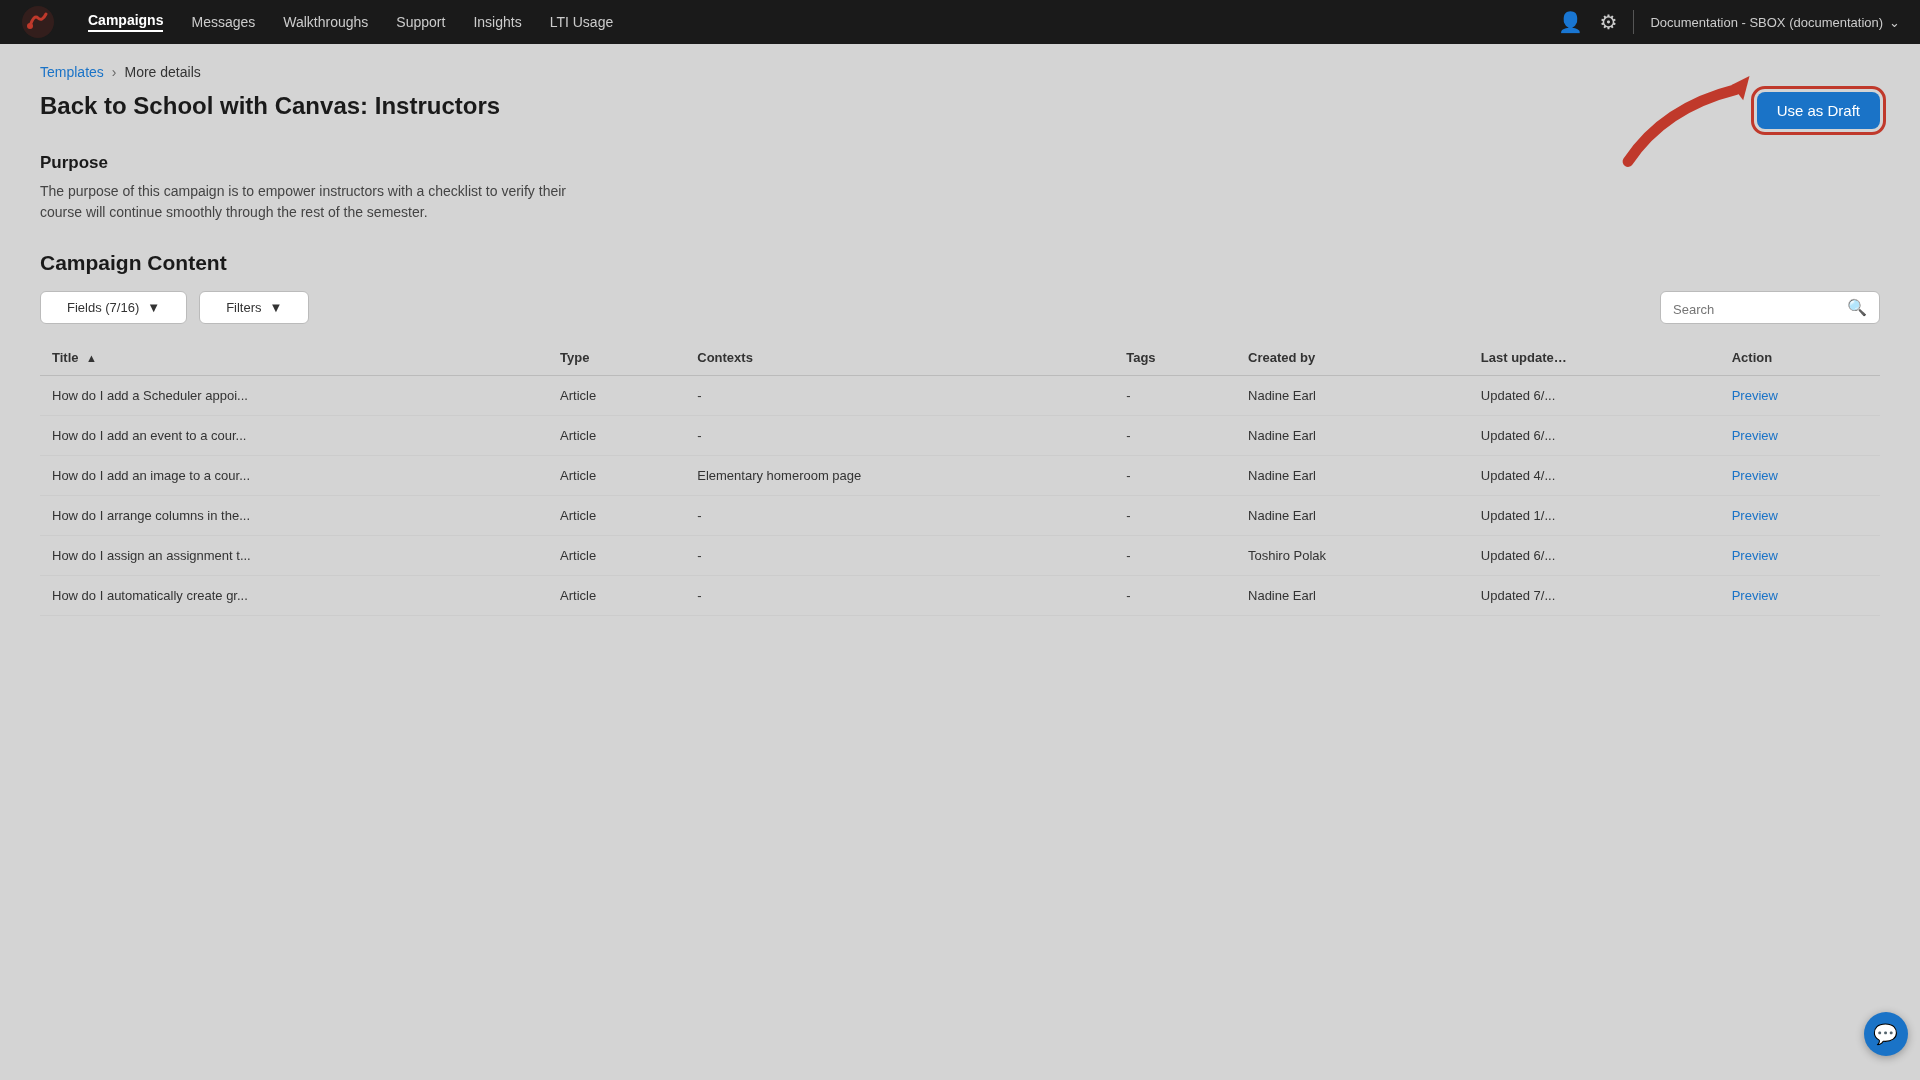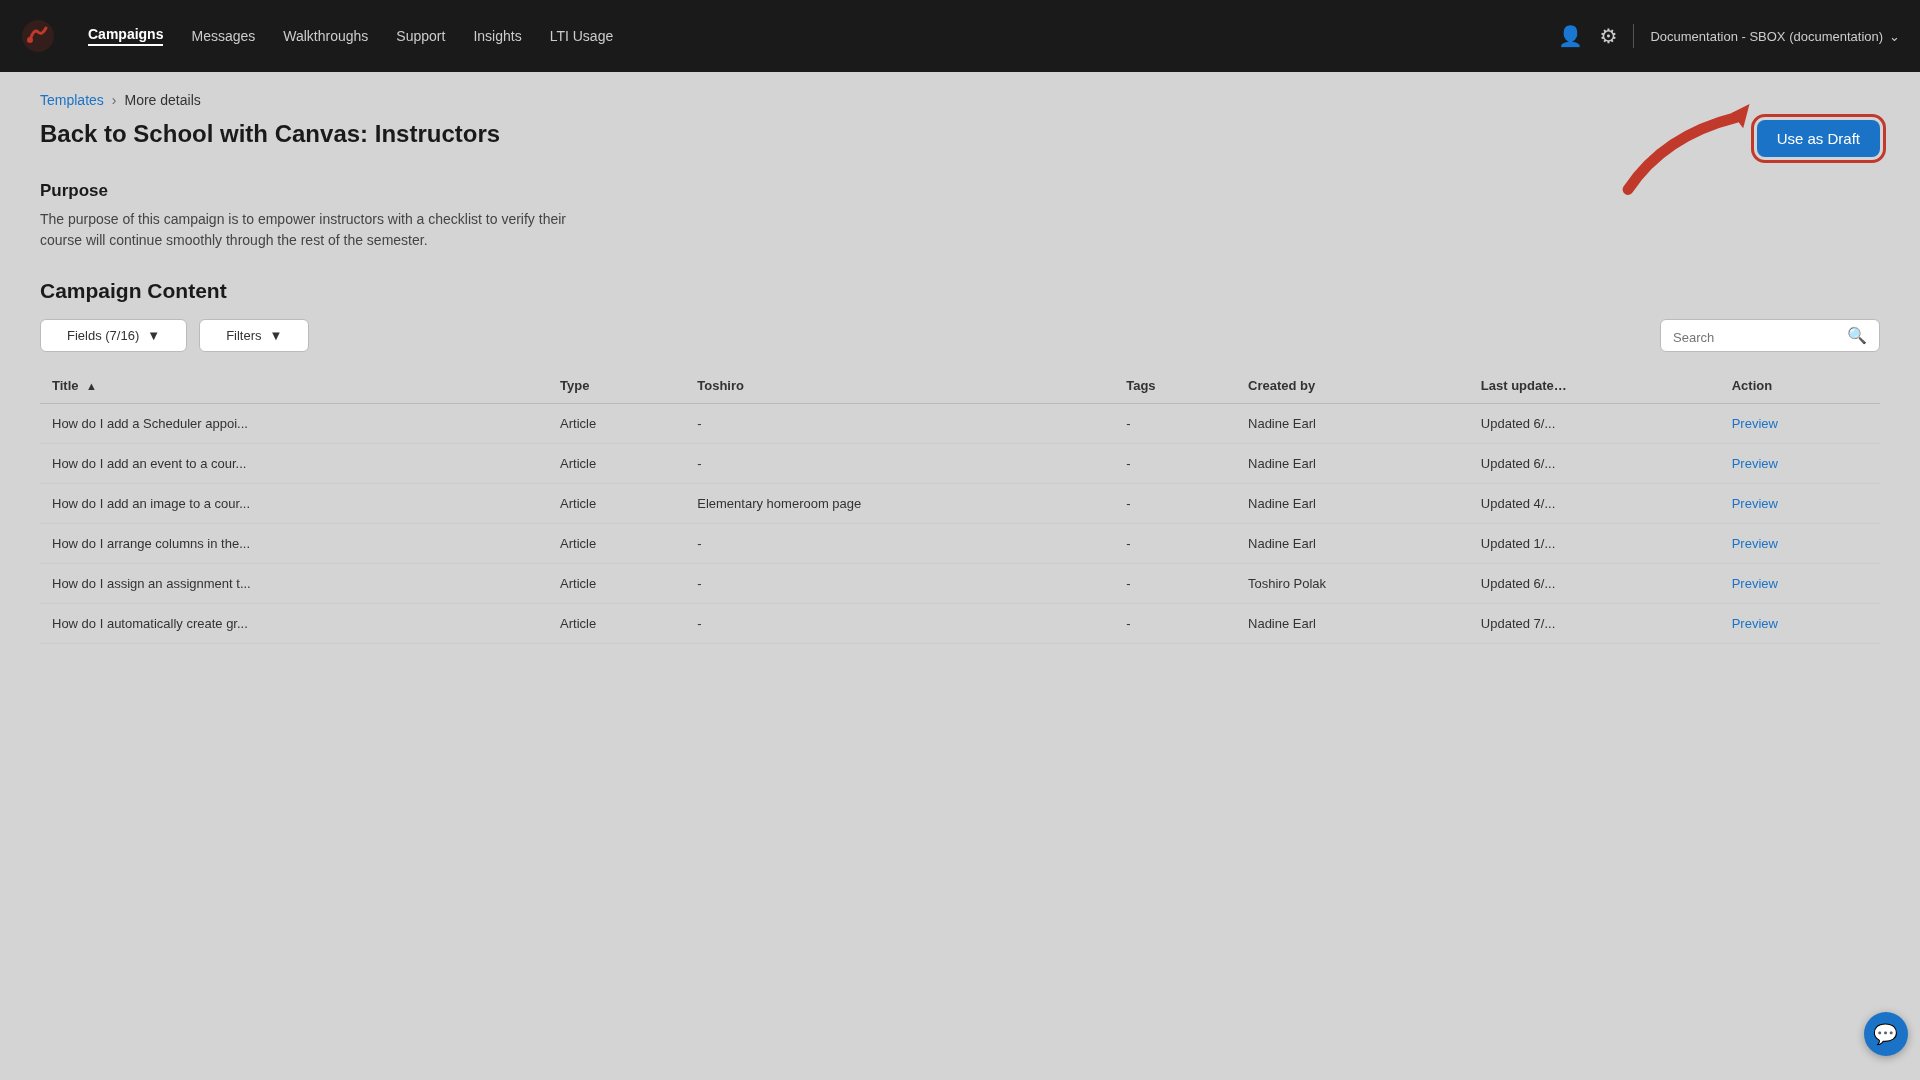--- a/index.html
+++ b/index.html
@@ -1,21 +1,21 @@
 <!DOCTYPE html>
 <html><head>
   <meta charset="utf-8">
   <style>
     * { box-sizing: border-box; margin: 0; padding: 0; }
     body { font-family: -apple-system, BlinkMacSystemFont, 'Segoe UI', sans-serif; background: #d4d4d4; color: #333; font-size: 14px; }
 
     
     .top-nav {
       background: #1a1a1a;
-      height: 72px;
+      height: 44px;
       display: flex;
       align-items: center;
       padding: 0 20px;
       gap: 32px;
     }
     .nav-logo {
       width: 36px;
       height: 36px;
       display: flex;
       align-items: center;
@@ -250,21 +250,21 @@
         <input class="search-input" type="text" placeholder="Search" style="">
         <span class="search-icon">🔍</span>
       </div>
     </div>
 
     <table class="content-table">
       <thead>
         <tr>
           <th>Title <span class="sort-icon">▲</span></th>
           <th>Type</th>
-          <th>Toshiro</th>
+          <th>Contexts</th>
           <th>Tags</th>
           <th>Created by</th>
           <th>Last update…</th>
           <th>Action</th>
         </tr>
       </thead>
       <tbody id="table-body">
       <tr>
       <td>How do I add a Scheduler appoi...</td>
       <td>Article</td>

